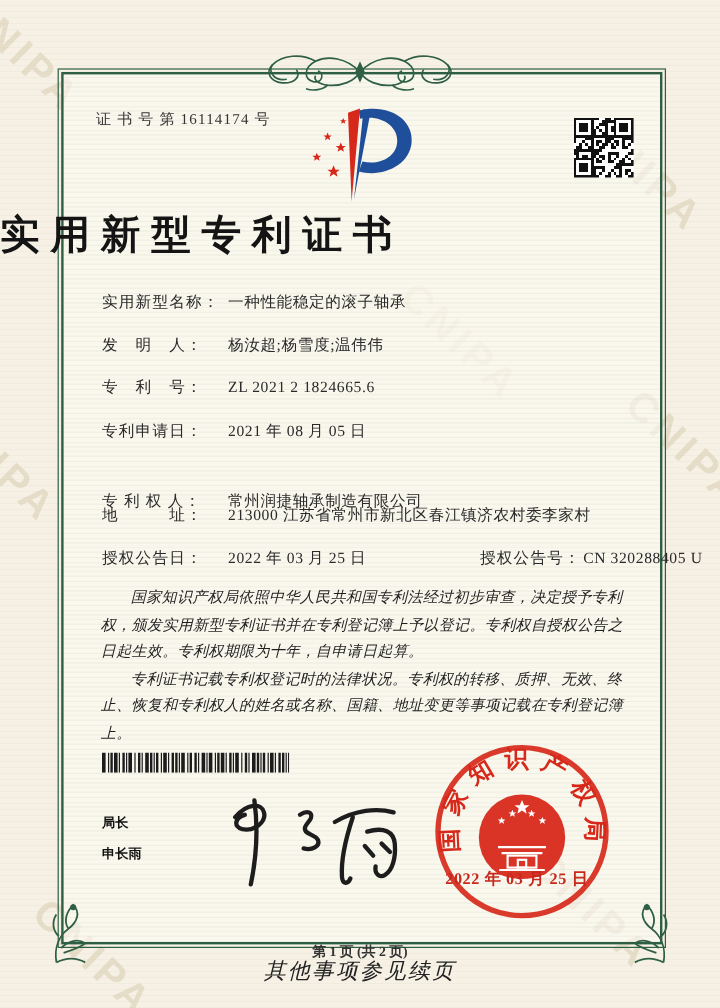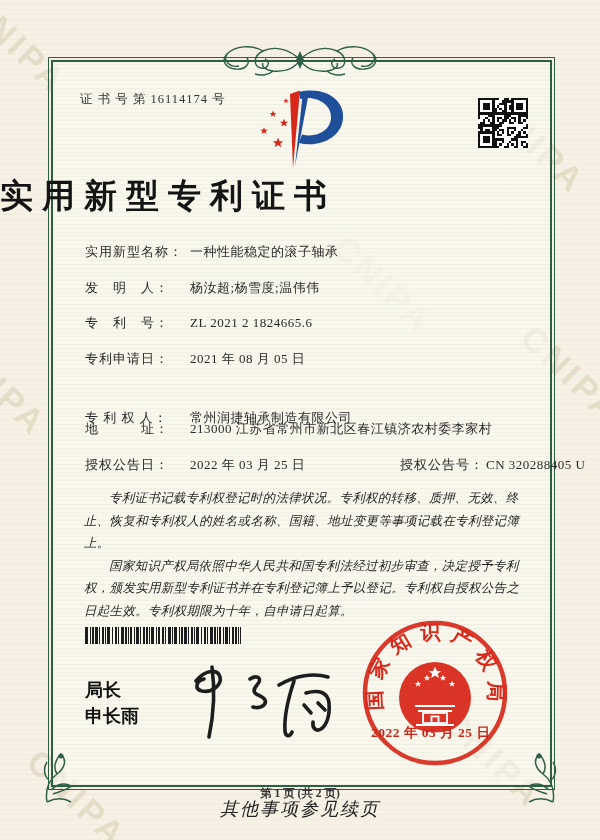--- a/index.html
+++ b/index.html
@@ -36,21 +36,21 @@
     font-size:33px;font-weight:700;letter-spacing:9px;color:#141414;}
   .field-row{position:absolute;left:85px;font-size:13px;color:#2a2a2a;white-space:nowrap;font-family:Liberation Serif, serif;}
   .field-row .lbl{display:inline-block;min-width:103px;letter-spacing:1px;}
   .field-row .val{margin-left:2px;letter-spacing:0.5px;}
   .grant-pub{position:absolute;left:315px;top:0;}
   .paras{position:absolute;left:84px;top:487px;width:436px;font-size:12.5px;
     line-height:1.8;color:#1f1f1f;font-style:italic;}
   .paras p{margin:0;text-indent:2em;letter-spacing:0.3px;}
   .barcode{position:absolute;left:85px;top:627px;width:156px;height:17px;}
   .signer{position:absolute;left:85px;font-family:"Liberation Sans","DejaVu Sans",sans-serif;
-    font-weight:700;font-size:18px;color:#111;}
+    font-weight:700;font-size:11px;color:#111;}
   .signer-title{top:678px;}
   .signer-name{top:704px;}
   .signature{position:absolute;left:182px;top:655px;width:158px;height:88px;}
   .seal{position:absolute;left:360px;top:618px;width:150px;height:150px;}
   .seal-date{position:absolute;left:371px;top:724px;width:130px;font-size:13.5px;
     font-weight:700;color:#c8281c;letter-spacing:0.5px;white-space:nowrap;}
   .page-info{position:absolute;left:0;right:0;top:786px;text-align:center;font-size:11.5px;color:#333;font-weight:bold;}
   .footer-note{position:absolute;left:0;right:0;top:797px;text-align:center;
     font-size:18px;font-style:italic;color:#222;letter-spacing:2px;}
 </style>
@@ -307,22 +307,22 @@
     <span class="lbl">地　　　址：</span><span class="val">213000 江苏省常州市新北区春江镇济农村委李家村</span>
   </div>
   <div class="field-row" style="top:456px;width:470px;">
     <span class="lbl">授权公告日：</span><span class="val">2022 年 03 月 25 日</span>
     <span class="grant-pub">
       <span class="lbl" style="min-width:0;">授权公告号：</span><span class="val">CN 320288405 U</span>
     </span>
   </div>
 
   <div class="paras">
+    <p>国家知识产权局依照中华人民共和国专利法经过初步审查，决定授予专利权，颁发实用新型专利证书并在专利登记簿上予以登记。专利权自授权公告之日起生效。专利权期限为十年，自申请日起算。</p>
     <p>专利证书记载专利权登记时的法律状况。专利权的转移、质押、无效、终止、恢复和专利权人的姓名或名称、国籍、地址变更等事项记载在专利登记簿上。</p>
-    <p>国家知识产权局依照中华人民共和国专利法经过初步审查，决定授予专利权，颁发实用新型专利证书并在专利登记簿上予以登记。专利权自授权公告之日起生效。专利权期限为十年，自申请日起算。</p>
   </div>
 
   <svg class="barcode" viewBox="0 0 156 17" preserveAspectRatio="none">
     <line x1="0" y1="8.5" x2="156" y2="8.5" stroke="#1c1c1c" stroke-width="17" stroke-dasharray="3 2 1 1 2 1 3 1 1 2 2 1 1 1 3 2 1 2 2 1 1 2 3 1 2 1 1 1 2 2 1 1 3 1 1 2 2 1 2 1 1 1 3 2 1 1 2 2 2 1 1 2 3 1 1 1"></line>
   </svg>
 
   <div class="signer signer-title">局长</div>
   <div class="signer signer-name">申长雨</div>
 
   <svg class="signature" viewBox="0 0 158 88">

